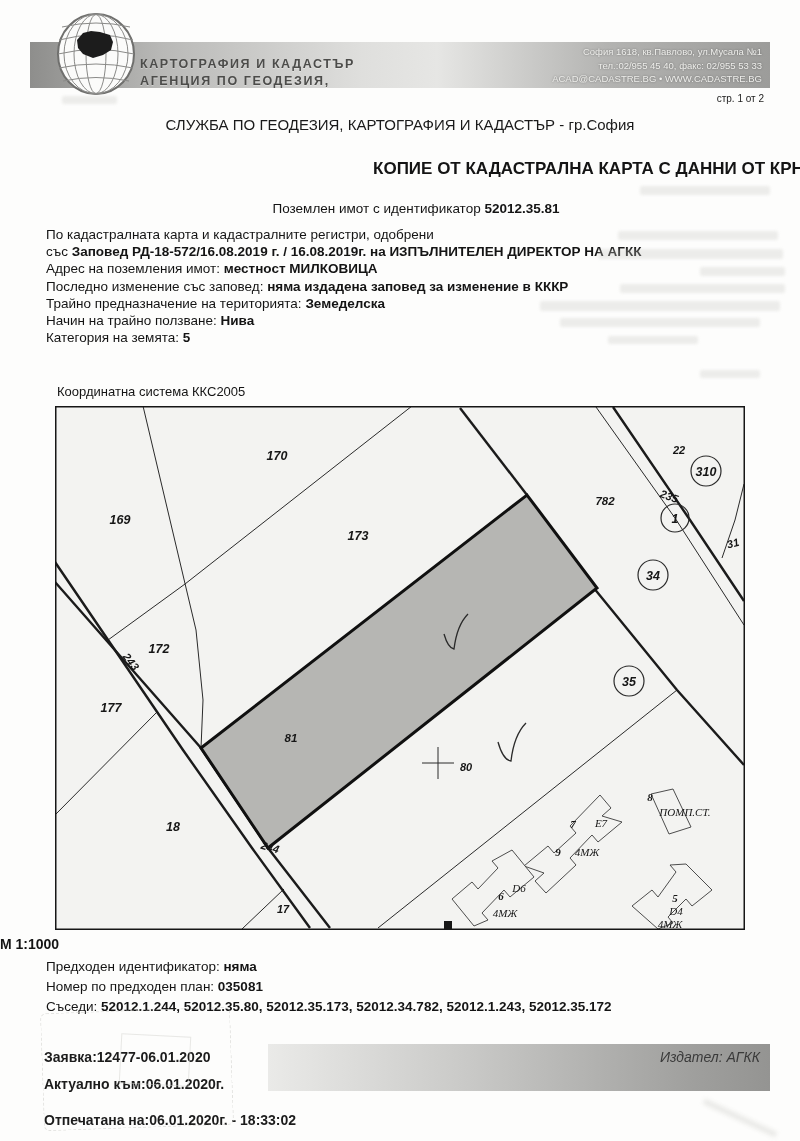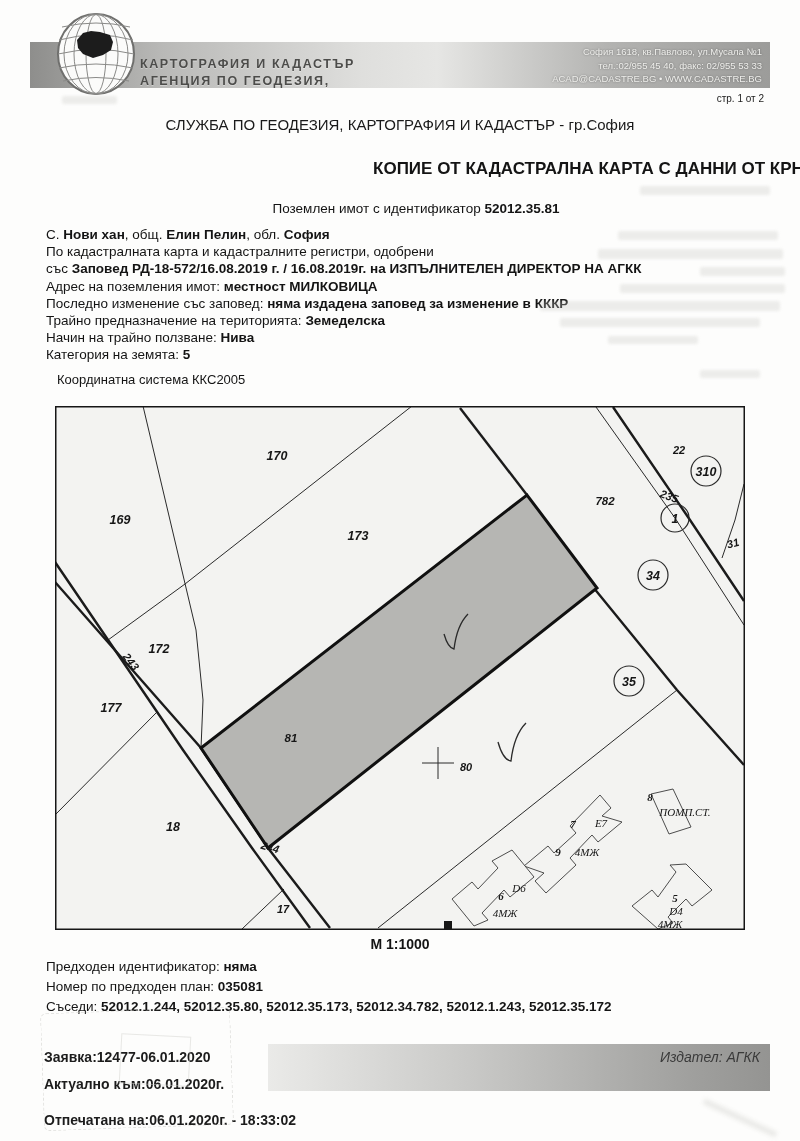--- a/index.html
+++ b/index.html
@@ -31,25 +31,25 @@
   .page-ind { position:absolute; right:36px; top:93px; font-size:10px; color:#1d1d1d; }
 
   
   .t-service { position:absolute; left:0; top:116px; width:100%; text-align:center; font-size:15px; color:#1a1a1a; }
   .t-doc     { position:absolute; left:16px; top:159px; width:100%; text-align:right; font-size:17px; font-weight:bold; }
   .t-subject { position:absolute; left:16px; top:201px; width:100%; text-align:center; font-size:13.5px; }
 
   
   .info { position:absolute; left:46px; top:226px; font-size:13.5px; line-height:17.2px; }
 
-  .coord-sys { position:absolute; left:57px; top:372px; font-size:13px; }
+  .coord-sys { position:absolute; left:57px; top:384px; font-size:13px; }
 
   .map-wrap { position:absolute; left:55px; top:406px; width:690px; height:524px; }
 
-  .scale { position:absolute; left:0; top:936px; width:100%; text-align:center; font-size:14px; font-weight:bold; }
+  .scale { position:absolute; left:0; top:936px; width:100%; font-size:14px; font-weight:bold; }
 
   .details { position:absolute; left:46px; top:957px; font-size:13.5px; line-height:20px; }
 
   
   .fbar {
     position:absolute; left:268px; top:1044px; width:502px; height:47px;
     background:linear-gradient(90deg,#eaeae8 0%,#c9c9c7 40%,#9f9f9d 85%,#949492 100%);
   }
   .fline { position:absolute; left:44px; font-size:14px; font-weight:700; color:#1c1c1c; }
   .issuer { position:absolute; right:40px; top:1049px; font-size:14px; font-style:italic; color:#3a3a3a; }
@@ -93,21 +93,20 @@
   <div>ACAD@CADASTRE.BG • WWW.CADASTRE.BG</div>
 </div>
 
 <div class="page-ind">стр. 1 от 2</div>
 
 <div class="t-service">СЛУЖБА ПО ГЕОДЕЗИЯ, КАРТОГРАФИЯ И КАДАСТЪР - гр.София</div>
 <div class="t-doc">КОПИЕ ОТ КАДАСТРАЛНА КАРТА С ДАННИ ОТ КРНИ</div>
 <div class="t-subject"><span>Поземлен имот с  идентификатор  </span><span class="b">52012.35.81</span></div>
 
 <div class="info">
-  <div><span>С. </span><span class="b">Нови хан</span><span>, общ. </span><span class="b">Елин Пелин</span><span>, обл. </span><span class="b">София</span></div>
   <div><span>По кадастралната карта и кадастралните регистри, одобрени</span></div>
   <div><span>със </span><span class="b">Заповед РД-18-572/16.08.2019 г. / 16.08.2019г. на ИЗПЪЛНИТЕЛЕН ДИРЕКТОР НА АГКК</span></div>
   <div><span>Адрес на поземления имот: </span><span class="b">местност МИЛКОВИЦА</span></div>
   <div><span>Последно изменение със заповед: </span><span class="b">няма издадена заповед за изменение в КККР</span></div>
   <div><span>Трайно предназначение на територията: </span><span class="b">Земеделска</span></div>
   <div><span>Начин на трайно ползване: </span><span class="b">Нива</span></div>
   <div><span>Категория на земята: </span><span class="b">5</span></div>
 </div>
 
 <div class="coord-sys">Координатна система ККС2005</div>

